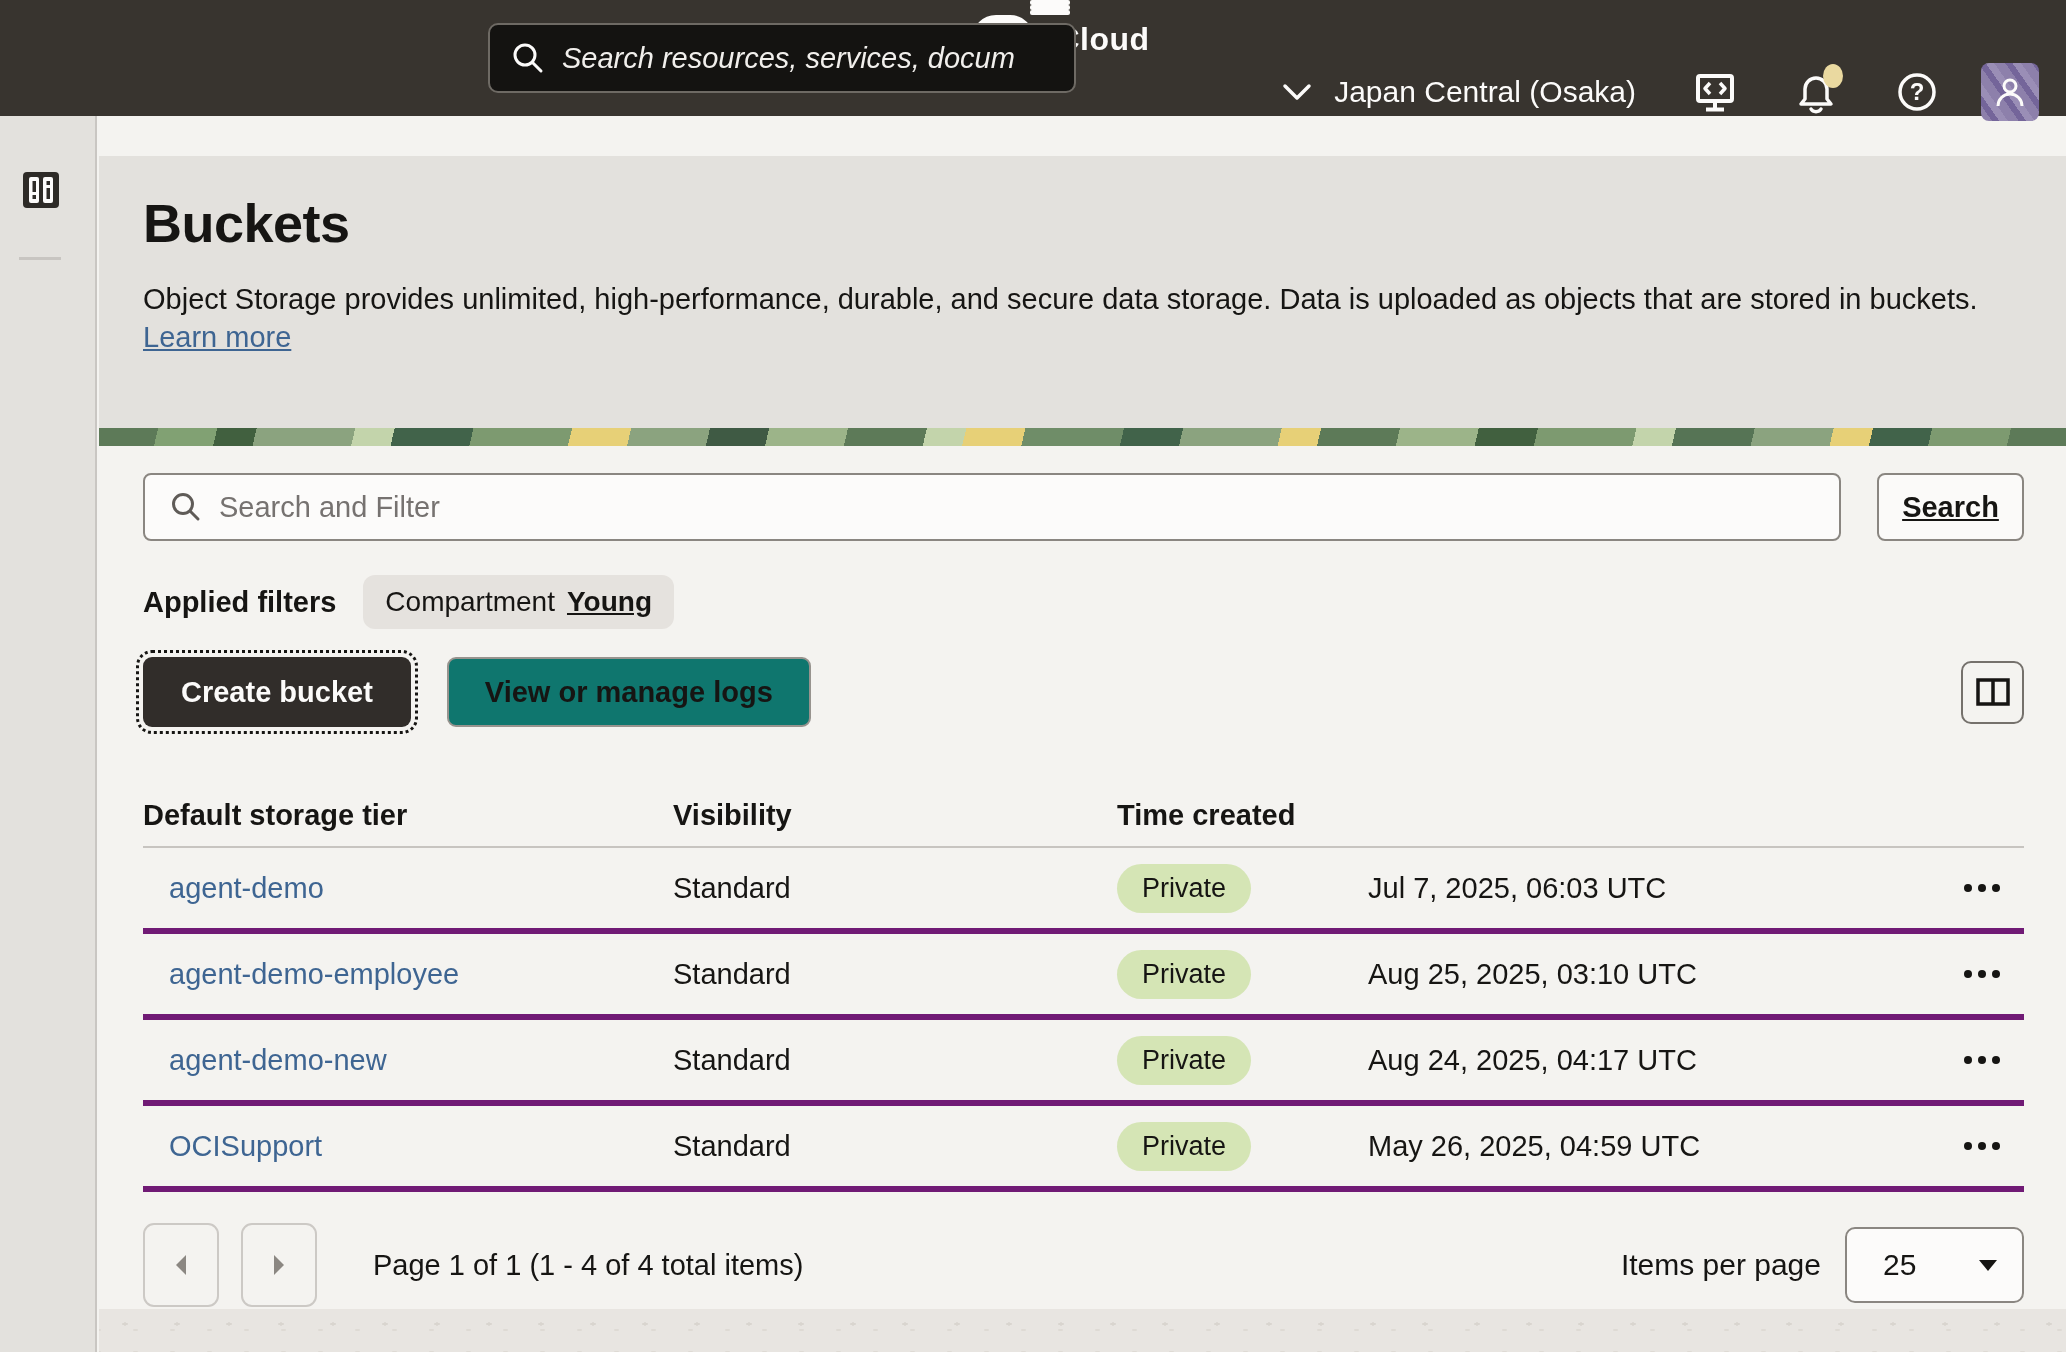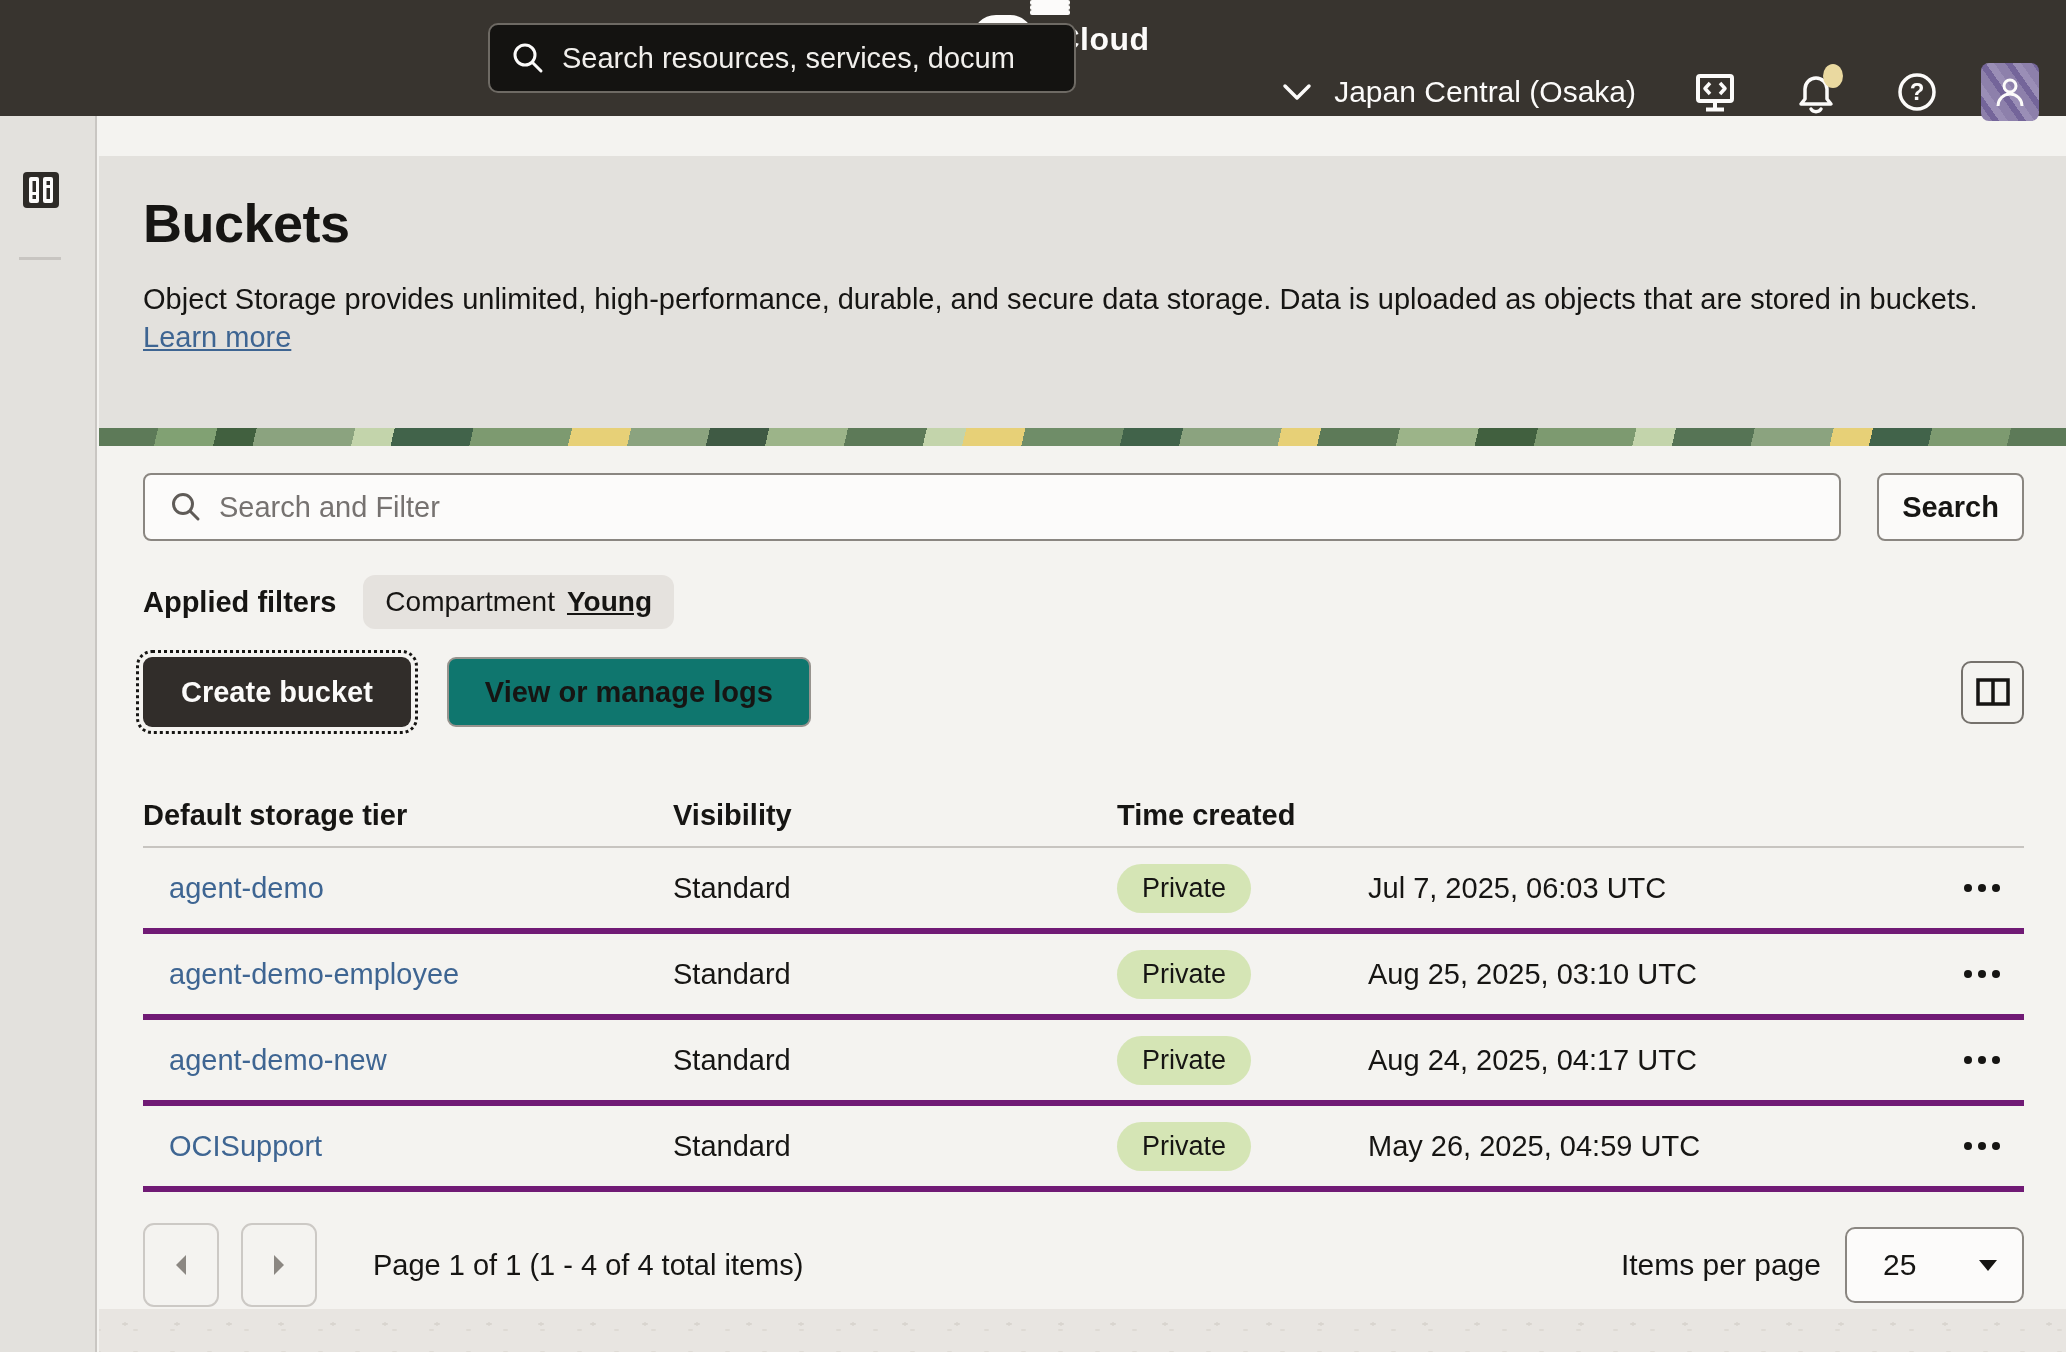--- a/index.html
+++ b/index.html
@@ -10,21 +10,21 @@
 
   
   .topbar { position:absolute; top:0; left:0; width:2066px; height:116px; background:#38342f; display:flex; align-items:center; z-index:5;flex-direction:column; }
   .hamburger { margin-left:33px; width:40px; height:32px; display:flex; flex-direction:column; justify-content:space-between; cursor:pointer; }
   .hamburger span { display:block; height:5px; background:#fcfbfa; border-radius:2px; }
   .brand { display:flex; align-items:center; margin-left:56px; cursor:pointer; }
   .brand-logo { width:62px; height:48px; border:12px solid #fcfbfa; border-radius:25px; }
   .brand-text { margin-left:22px; font-size:32px; font-weight:700; color:#fcfbfa; letter-spacing:0.5px; }
   .topbar-search { position:absolute; left:488px; top:23px; width:588px; height:70px; background:#141311; border:2px solid #6e6a64; border-radius:10px; display:flex; align-items:center; }
   .topbar-search svg { margin-left:20px; flex:0 0 auto; }
-  .topbar-search input { flex:1; margin:0 14px 0 16px; background:transparent; border:none; outline:none; color:#fcfbfa; font-size:29px; font-family:"Liberation Sans",sans-serif; }
+  .topbar-search input { flex:1; margin:0 14px 0 16px; background:transparent; border:none; outline:none; color:#fcfbfa; font-size:29px; font-family:"Liberation Sans",sans-serif;font-style:italic; }
   .topbar-search input::placeholder { color:#f1efec; opacity:1; }
   .topbar-right { margin-left:auto; display:flex; align-items:center; margin-right:27px;justify-content:center; }
   .region { display:flex; align-items:center; cursor:pointer; }
   .region svg { margin-right:22px; }
   .region-label { color:#fcfbfa; font-size:30px; }
   .tb-icon { margin-left:57px; position:relative; cursor:pointer; display:flex; align-items:center; }
   .bell-badge { position:absolute; top:-6px; right:-5px; width:20px; height:24px; border-radius:50%; background:#ead9a0; }
   .avatar { margin-left:42px; width:58px; height:58px; border-radius:8px; overflow:hidden; position:relative; cursor:pointer;
             background:repeating-linear-gradient(55deg,#8d80ab 0 9px,#74659a 9px 15px,#9a8eb6 15px 22px); }
   .avatar svg { position:absolute; left:50%; top:50%; transform:translate(-50%,-50%); }
@@ -51,21 +51,21 @@
       #e7d077 88% 90%, #41634a 90% 93%, #7d9a70 93% 97%, #5d7a58 97% 100%); }
 
   .content { flex:1; background:#f4f3f0; padding:0 42px 0 44px; }
 
   
   .filter-row { margin-top:27px; display:flex; gap:36px; }
   .filter-box { flex:1; height:68px; background:#fcfbfa; border:2px solid #8a8681; border-radius:8px; display:flex; align-items:center; }
   .filter-box svg { margin-left:24px; flex:0 0 auto; }
   .filter-box input { flex:1; margin:0 16px; border:none; outline:none; background:transparent; font-size:29px; color:#161513; font-family:"Liberation Sans",sans-serif; }
   .filter-box input::placeholder { color:#767270; opacity:1; }
-  .search-btn { width:147px; height:68px; background:#fbfaf9; border:2px solid #8a8681; border-radius:8px; font-size:29px; font-weight:700; color:#161513; font-family:"Liberation Sans",sans-serif; cursor:pointer; }
+  .search-btn { width:147px; height:68px; background:#fbfaf9; border:2px solid #8a8681; border-radius:8px; font-size:29px; font-weight:700; color:#161513; font-family:"Liberation Sans",sans-serif; cursor:pointer;text-decoration:underline; }
 
   
   .applied-row { margin-top:34px; display:flex; align-items:center; }
   .applied-label { font-size:29px; font-weight:700; }
   .chip { margin-left:27px; background:#e5e2de; border-radius:12px; padding:11px 22px; font-size:28px; display:flex; gap:12px; align-items:center; cursor:pointer; }
   .chip .chip-value { font-weight:700; text-decoration:underline; }
 
   
   .actions-row { margin-top:28px; display:flex; align-items:center; }
   .btn-primary { height:70px; padding:0 38px; background:#312d2a; color:#fcfbfa; border:none; border-radius:9px; font-size:29px; font-weight:700; font-family:"Liberation Sans",sans-serif; cursor:pointer; outline:3px dotted #161513; outline-offset:4px; }

